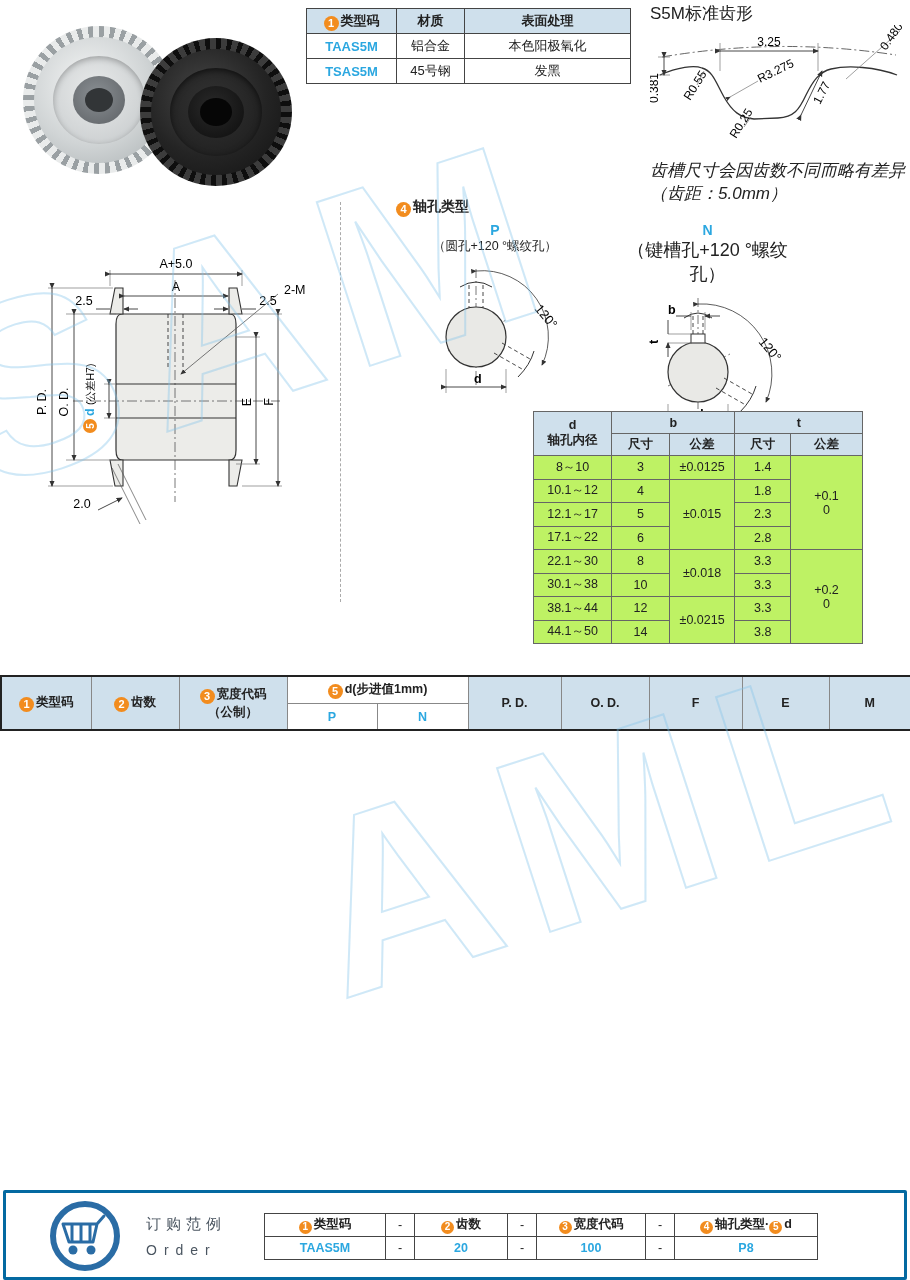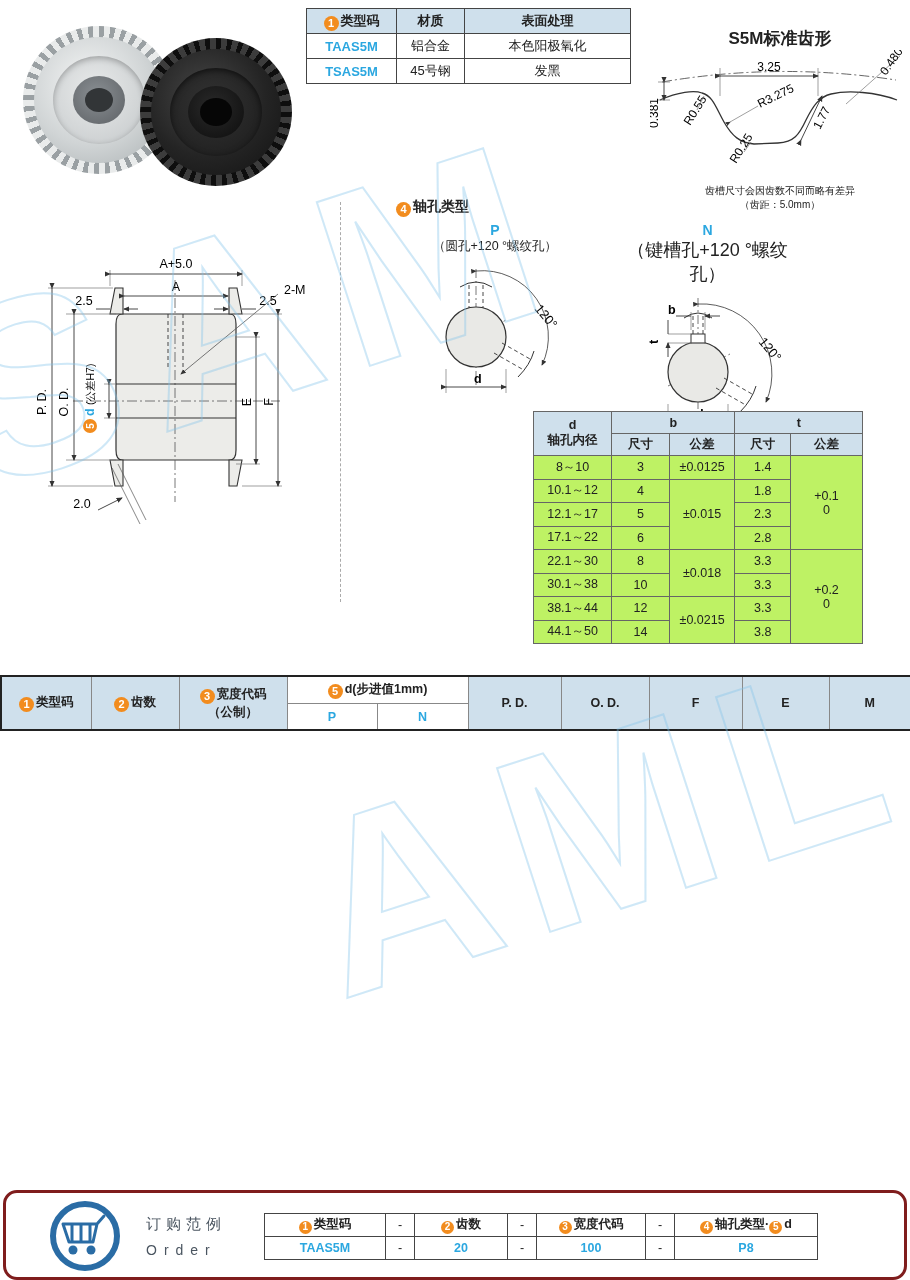--- a/index.html
+++ b/index.html
@@ -35,29 +35,29 @@
   
   .main-table{table-layout:fixed;width:910px;font-size:12px;border:2px solid #222;}
   .main-table th{background:#cfe0ec;font-weight:bold;border:1px solid #888;font-size:12.5px;}
   .main-table thead tr:first-child th{height:24px;}
   .main-table thead tr:nth-child(2) th{height:23px;}
   .main-table thead{border-bottom:2px solid #222;}
   .main-table th.wh{background:#fff;}
   
   .note-line{position:absolute;top:1156px;left:4px;width:902px;font-size:12.5px;display:flex;gap:18px;white-space:nowrap;}
   
-  .order-box{position:absolute;left:3px;top:1190px;width:898px;height:84px;border:3px solid #7f1d1d;border-radius:14px;background:#fff;}
+  .order-box{position:absolute;left:3px;top:1190px;width:898px;height:84px;border:3px solid #0369a1;border-radius:2px;background:#fff;}
   .order-label{position:absolute;left:140px;top:22px;color:#4a5560;}
   .order-label .l1{font-size:15px;letter-spacing:5px;}
   .order-label .l2{font-size:14px;letter-spacing:7px;margin-top:8px;}
   .order-table{position:absolute;left:258px;top:20px;table-layout:fixed;font-size:12.5px;}
   .order-table td{border:1px solid #444;height:22px;text-align:center;padding:0 6px;}
   .order-table td.dash{border:1px solid #444;width:16px;}
   .order-note{position:absolute;left:258px;top:68px;font-size:12.5px;white-space:nowrap;}
-  .dim-note{font-size:10px;text-align:center;}
+  .dim-note{font-size:17px;font-style:italic;}
   svg text{font-family:"Liberation Sans","DejaVu Sans",sans-serif;}
 </style>
 </head>
 <body>
 
 <div id="page">
 
   <div class="wm" style="left:-60px;top:170px;">SAM</div>
   <div class="wm" style="left:300px;top:680px;">AML</div>
 
@@ -97,21 +97,21 @@
     </tr>
     <tr>
       <td class="cy">TSAS5M</td>
       <td>45号钢</td>
       <td>发黑</td>
     </tr>
   </tbody>
     </table>
 
   <div class="abs" style="left:650px;top:2px;width:260px;z-index:3;">
-    <div style="text-align:center;font-size:17px;font-weight:bold;margin-top:25px;">S5M标准齿形</div>
+    <div style="text-align:left;font-size:17px;font-weight:normal;">S5M标准齿形</div>
     <svg width="258" height="122" viewBox="0 0 258 122">
       <defs>
           <marker id="arD" markerWidth="8" markerHeight="8" refX="6" refY="3" orient="auto">
             <path d="M0,0L7,3L0,6z" fill="#333"></path>
           </marker>
         </defs>
       <path d="M12,32 Q129,12 246,30" fill="none" stroke="#555" stroke-width="0.9" stroke-dasharray="10 3 2 3"></path>
       <path d="M10,50 C28,42 44,40 52,43 C63,46 66,58 74,72 C82,86 90,93 104,94 L128,93 C144,92 149,85 156,70 C163,56 169,47 181,44 C198,40 226,42 247,50" fill="none" stroke="#333" stroke-width="1.3"></path>
       <path d="M70,18 V46 M168,18 V46" stroke="#777" stroke-width="0.7"></path>
       <line x1="70" y1="26" x2="168" y2="26" stroke="#333" stroke-width="0.9" marker-start="url(#arD)" marker-end="url(#arD)"></line>

